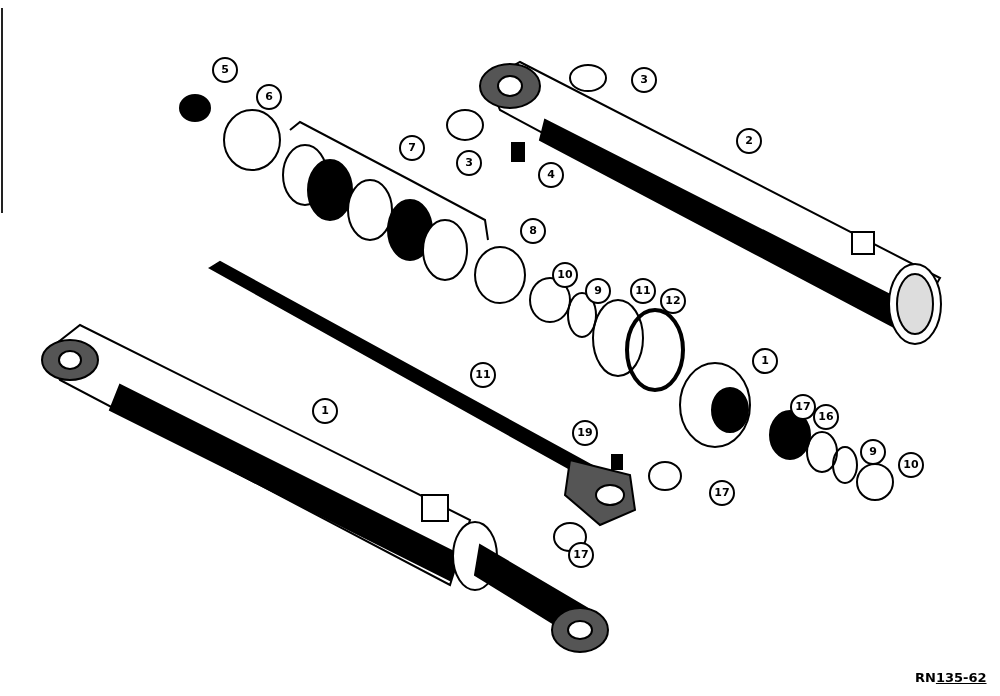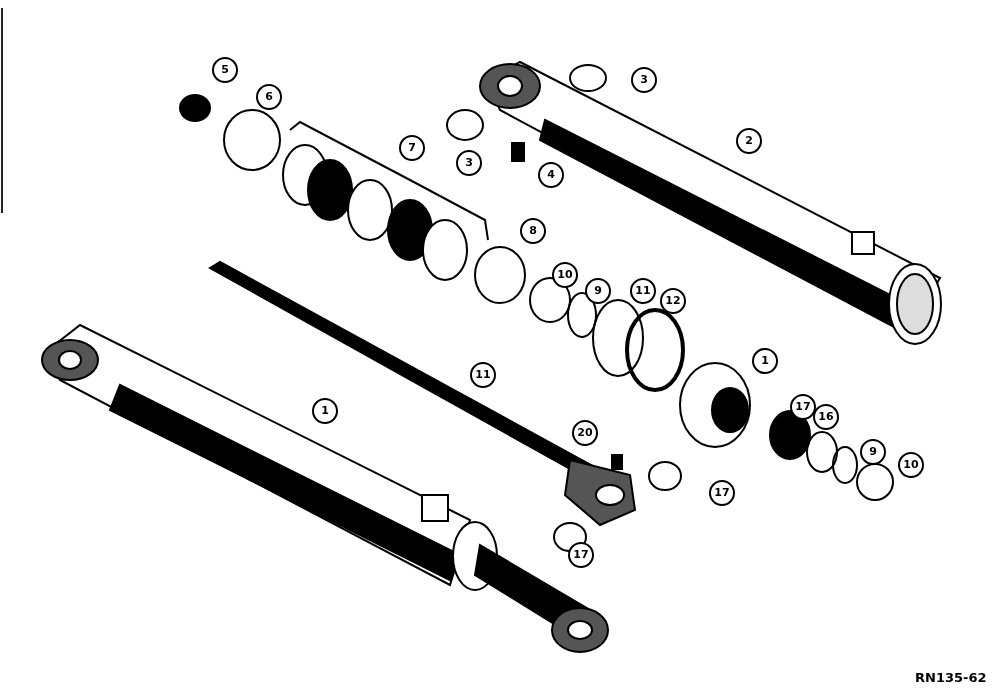--- a/index.html
+++ b/index.html
@@ -1,21 +1,21 @@
 <!DOCTYPE html>
 <html><head>
 <meta charset="utf-8">
 <style>
   html,body{margin:0;padding:0;background:#fff;}
   body{width:1000px;height:696px;position:relative;overflow:hidden;font-family:"Liberation Sans",sans-serif;}
   #canvas{position:absolute;left:0;top:0;width:1000px;height:696px;}
   .callout{position:absolute;width:22px;height:22px;border:2px solid #000;border-radius:50%;background:#fff;
     font-family:"DejaVu Sans",sans-serif;font-weight:bold;font-size:11px;line-height:22px;text-align:center;color:#000;box-sizing:content-box;}
   .ref{position:absolute;left:915px;top:670px;font-family:"DejaVu Sans",sans-serif;font-weight:bold;font-size:13px;color:#000;}
-  .ref .u{margin-top:24px;}
+  .ref .u{text-decoration:underline;margin-top:24px;}
   .margin-rule{position:absolute;left:1px;top:8px;width:2px;height:205px;background:#222;}
 </style>
 </head>
 <body>
 
 <div class="margin-rule"></div>
 
 <svg id="canvas" viewBox="0 0 1000 696">
   <g stroke="#000" stroke-width="2" fill="none">
 
@@ -99,17 +99,17 @@
 <div class="callout" style="left:552px;top:262px">10</div>
 <div class="callout" style="left:898px;top:452px">10</div>
 <div class="callout" style="left:630px;top:278px">11</div>
 <div class="callout" style="left:660px;top:288px">12</div>
 <div class="callout" style="left:752px;top:348px">1</div>
 <div class="callout" style="left:790px;top:394px">17</div>
 <div class="callout" style="left:813px;top:404px">16</div>
 <div class="callout" style="left:470px;top:362px">11</div>
 <div class="callout" style="left:709px;top:480px">17</div>
 <div class="callout" style="left:568px;top:542px">17</div>
-<div class="callout" style="left:572px;top:420px">20</div>
+<div class="callout" style="left:572px;top:420px">19</div>
 
 <div class="ref">
   <span>RN</span><span class="u">135-62</span>
 </div>
 
 </body></html>

